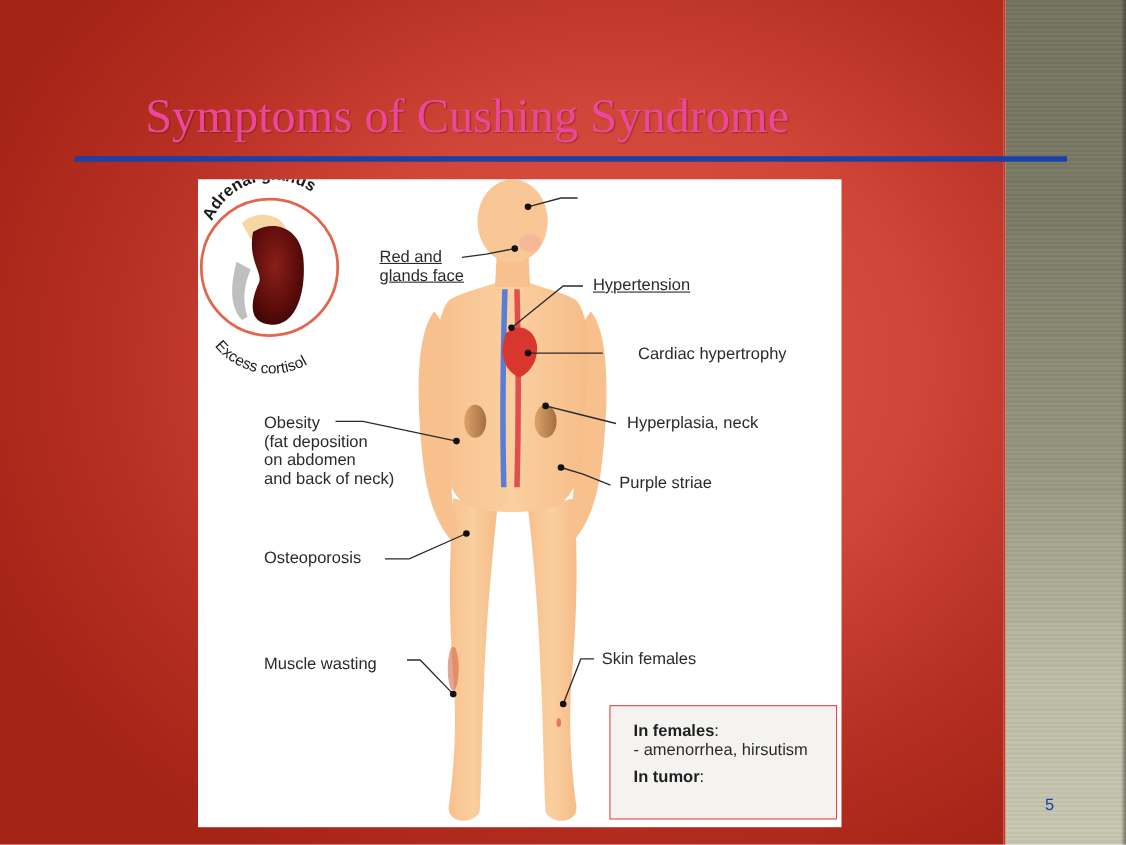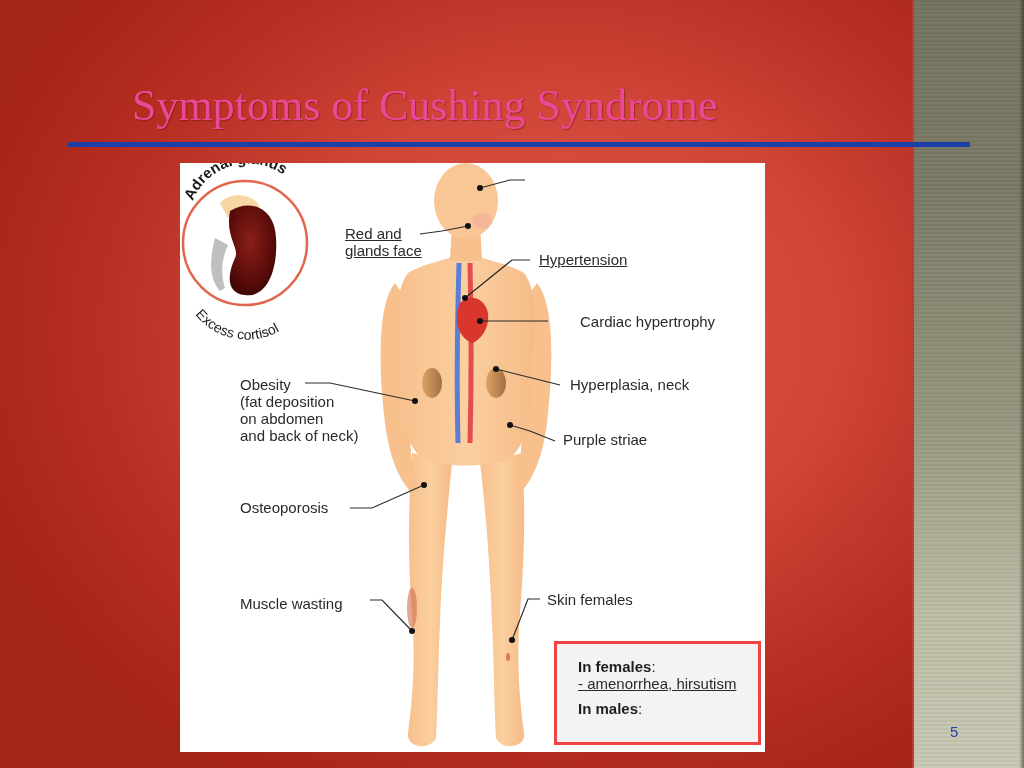--- a/index.html
+++ b/index.html
@@ -41,25 +41,25 @@
     .figure {
       position: absolute; left: 180px; top: 163px; width: 585px; height: 589px;
       background: #ffffff; overflow: hidden;
     }
     .figure svg { position: absolute; left: 0; top: 0; }
     .lbl {
       position: absolute; font-size: 15px; color: #2a2a2a; line-height: 17px; white-space: nowrap;
     }
     .note-box {
       position: absolute; left: 374px; top: 478px; width: 207px; height: 104px;
-      background: #f4f3f1; border: 3px solid #ef4444; box-sizing: border-box;
+      background: #f4f3f1; border: 1px solid #ef4444; box-sizing: border-box;
       padding: 14px 0 0 21px;
     }
     .note-head { font-weight: bold; font-size: 15px; color: #1f1f1f; line-height: 17px; }
-    .note-item { font-size: 15px; color: #2a2a2a; line-height: 18px; margin-bottom: 7px; text-decoration: underline; }
+    .note-item { font-size: 15px; color: #2a2a2a; line-height: 18px; margin-bottom: 7px; }
   </style>
 </head>
 <body>
 
 <div class="slide"></div>
 <div class="side-panel"></div>
 
 <div class="title">Symptoms of Cushing Syndrome</div>
 <div class="title-rule"></div>
 
@@ -179,17 +179,17 @@
   <div class="lbl" style="left:383px; top:268px;">
     <div>Purple striae</div>
   </div>
   <div class="lbl" style="left:367px; top:428px;">
     <div>Skin females</div>
   </div>
 
   <div class="note-box">
     <div class="note-head"><span>In females</span><span style="font-weight:normal">:</span></div>
     <div class="note-item">- amenorrhea, hirsutism</div>
-    <div class="note-head"><span>In males</span><span style="font-weight:normal">:</span></div>
+    <div class="note-head"><span>In tumor</span><span style="font-weight:normal">:</span></div>
   </div>
 </div>
 
 <div class="page-number">5</div>
 
 </body></html>

